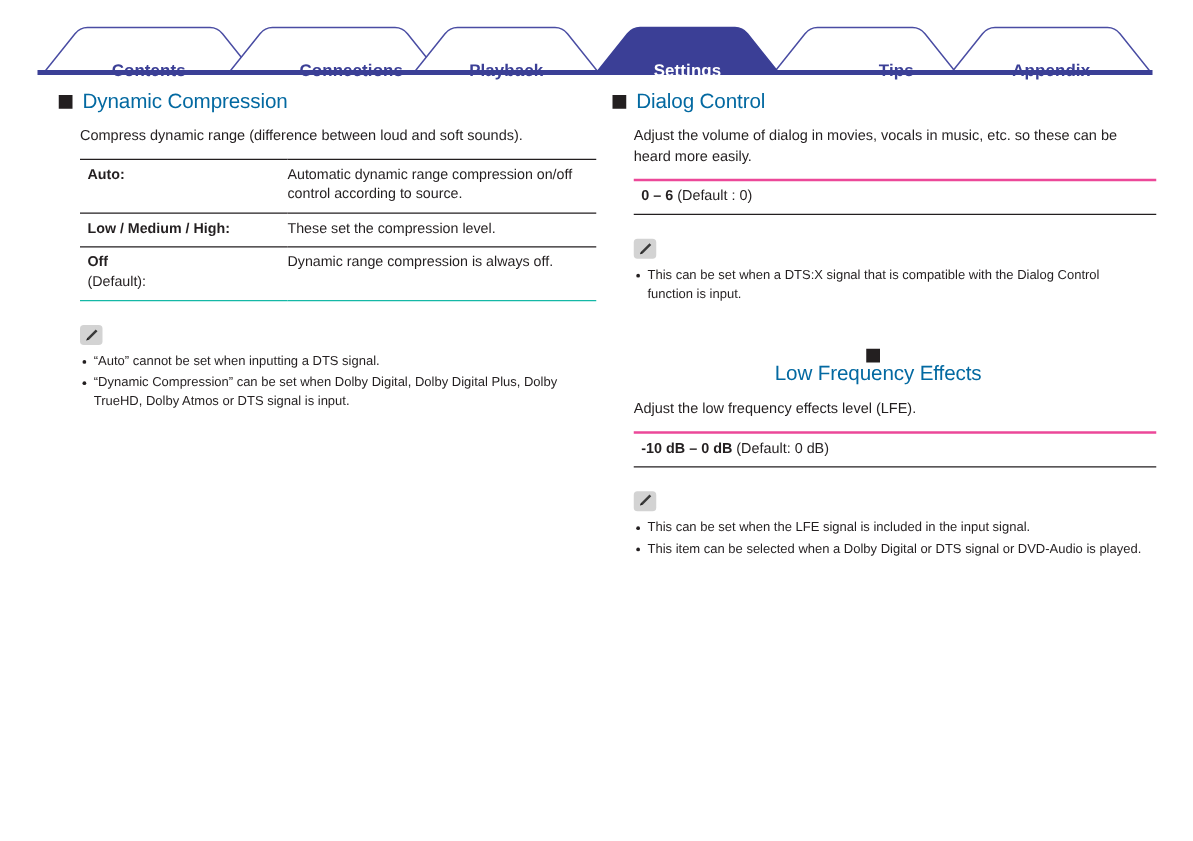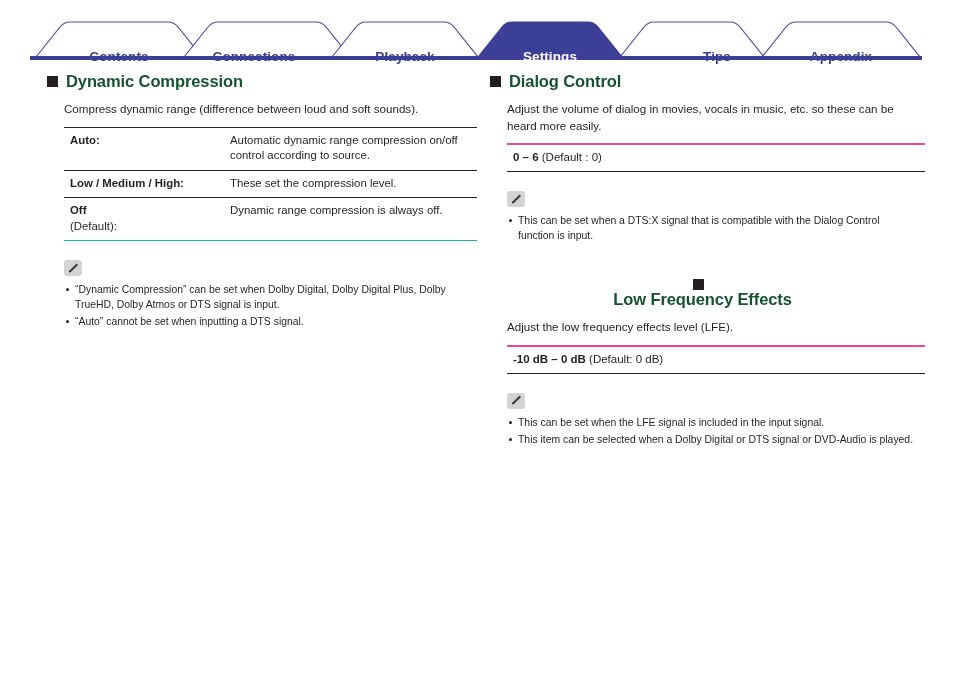--- a/index.html
+++ b/index.html
@@ -46,22 +46,22 @@
   .col-right {
     position: absolute;
     left: 490px; top: 72px;
     width: 425px;
   }
 
   
   h2.sec {
     margin: 0 0 11px 0;
     font-size: 16.5px;
-    font-weight: bold;
-    color: #14532d;
+    font-weight: normal;
+    color: #0369a1;
     letter-spacing: -0.1px;
     display: flex;
     align-items: center;
     line-height: 1.1;
   }
   h2.sec .sq {
     display: inline-block;
     width: 11px; height: 11px;
     background: #231f20;
     margin-right: 8px;
@@ -188,21 +188,21 @@
         <path d="M620,39 L644,9 Q648,4 654,4 L730,4 Q736,4 740,9 L764,39 Z"></path>
         <path d="M762,39 L786,9 Q790,4 796,4 L886,4 Q892,4 896,9 L920,39 Z"></path>
       </g>
 
       <path d="M478,39 L502,9 Q506,4 512,4 L588,4 Q594,4 598,9 L622,39 Z" fill="#3b3f96" stroke="#3b3f96" stroke-width="1.2"></path>
 
       <rect x="30" y="38" width="892" height="4" fill="#3b3f96"></rect>
     </svg>
 
     <div class="tab-label" style="left:119px">Contents</div>
-    <div class="tab-label" style="left:254px">Connections</div>
+    <div class="tab-label" style="left:281px">Connections</div>
     <div class="tab-label" style="left:405px">Playback</div>
     <div class="tab-label active" style="left:550px">Settings</div>
     <div class="tab-label" style="left:717px">Tips</div>
     <div class="tab-label" style="left:841px">Appendix</div>
   </div>
 
   <div class="col-left">
 
     <h2 class="sec">
       <span class="sq"></span>
@@ -236,22 +236,22 @@
     </table>
 
     <div class="noteblock">
       <div class="pencil">
         <svg width="12" height="11" viewBox="0 0 12 11" xmlns="http://www.w3.org/2000/svg">
           <path d="M9.6,0.5 L11,1.9 L4.2,8.7 L2.1,9.4 L2.8,7.3 Z" fill="#3a3a3a"></path>
           <path d="M2.1,9.4 L2.8,7.3 L3.9,8.4 Z" fill="#1a1a1a"></path>
         </svg>
       </div>
       <ul class="notes">
+        <li>“Auto” cannot be set when inputting a DTS signal.</li>
         <li>“Dynamic Compression” can be set when Dolby Digital, Dolby Digital Plus, Dolby TrueHD, Dolby Atmos or DTS signal is input.</li>
-        <li>“Auto” cannot be set when inputting a DTS signal.</li>
       </ul>
     </div>
   </div>
 
   <div class="col-right">
 
     <h2 class="sec">
       <span class="sq"></span>
       <span>Dialog Control</span>
     </h2>

